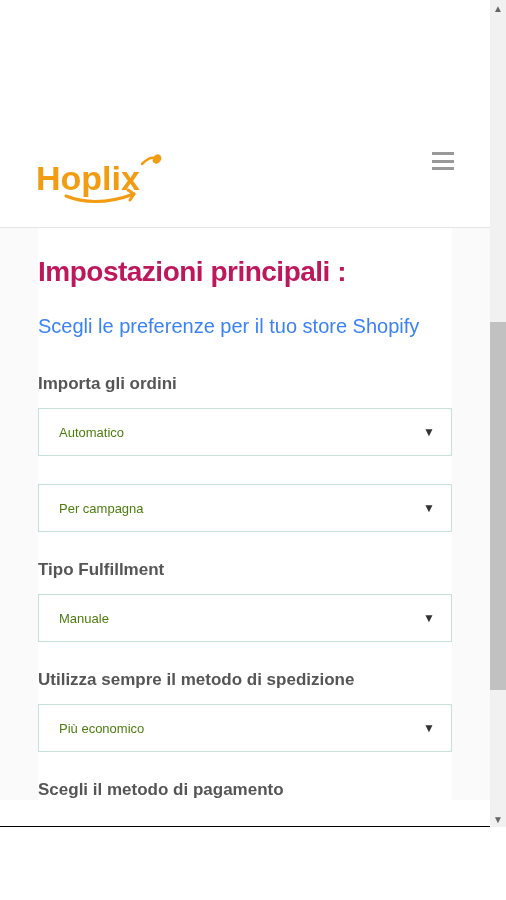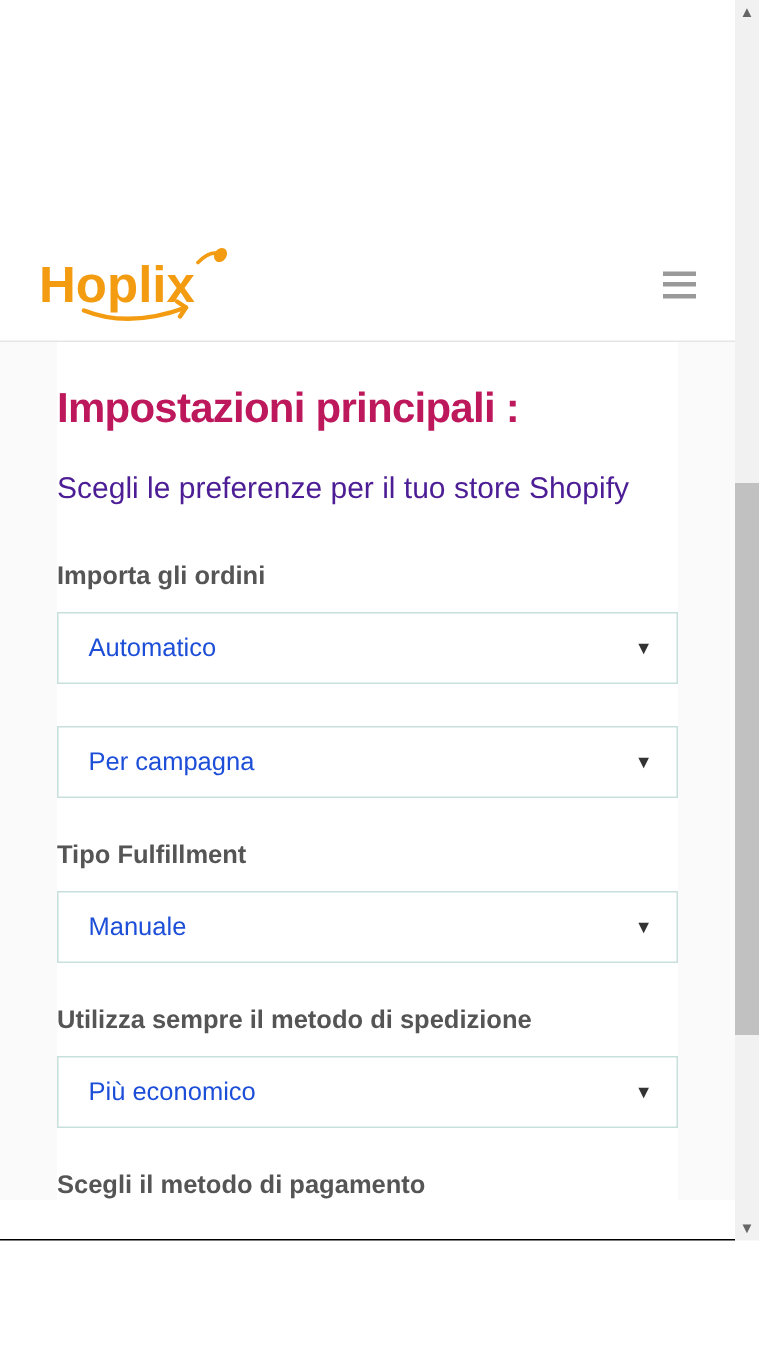--- a/index.html
+++ b/index.html
@@ -1,32 +1,32 @@
 <!DOCTYPE html>
 <html><head>
   <meta charset="utf-8">
   <style>
     * { margin: 0; padding: 0; box-sizing: border-box; }
     body { font-family: -apple-system, BlinkMacSystemFont, "Segoe UI", Arial, sans-serif; background: #fff; width: 506px; height: 900px; overflow: hidden; position: relative; }
     .viewport { width: 506px; height: 900px; position: relative; }
     .scroll-area { width: 490px; height: 827px; overflow: hidden; position: relative; background: #fff; }
-    .header-bar { height: 76px; border-bottom: 1px solid #e5e5e5; display: flex; align-items: center; justify-content: space-between; padding: 0 26px; margin-top: 76px; }
+    .header-bar { height: 76px; border-bottom: 1px solid #e5e5e5; display: flex; align-items: flex-start; justify-content: space-between; padding: 0 36px; margin-top: 76px; }
     .top-gap { height: 76px; background: #fff; }
     .logo { display: flex; align-items: flex-end; }
     .logo-svg { width: 130px; height: 54px; }
     .menu-icon { width: 22px; height: 18px; display: flex; flex-direction: column; justify-content: space-between; cursor: pointer; }
     .menu-icon span { display: block; height: 3px; background: #999; width: 100%; }
     .content { padding: 0 38px 0 38px; background: #fafafa; }
     .card { background: #fff; padding: 28px 0 0 0; }
     .title { font-size: 28px; font-weight: 600; color: #be185d; margin-bottom: 22px; letter-spacing: -0.5px; }
-    .subtitle { font-size: 20px; color: #4c1d95; line-height: 1.6; margin-bottom: 32px; font-weight: 400; }
+    .subtitle { font-size: 20px; color: #3b82f6; line-height: 1.6; margin-bottom: 32px; font-weight: 400; }
     .field-group { margin-bottom: 28px; }
     .field-label { font-size: 17px; font-weight: 700; color: #555; margin-bottom: 14px; display: block; }
     .select-wrap { position: relative; border: 1px solid #c8e0dc; background: #fff; height: 48px; display: flex; align-items: center; padding: 0 40px 0 20px; cursor: pointer; }
-    .select-value { font-size: 17px; color: #1d4ed8; }
+    .select-value { font-size: 13px; color: #4d7c0f; }
     .select-arrow { position: absolute; right: 16px; top: 50%; transform: translateY(-50%); font-size: 12px; color: #333; }
     .scrollbar-track { position: absolute; right: 0; top: 0; width: 16px; height: 827px; background: #f1f1f1; }
     .scrollbar-arrow-up { position: absolute; top: 0; width: 16px; height: 16px; display: flex; align-items: center; justify-content: center; font-size: 10px; color: #666; cursor: pointer; }
     .scrollbar-arrow-down { position: absolute; bottom: 0; width: 16px; height: 16px; display: flex; align-items: center; justify-content: center; font-size: 10px; color: #666; cursor: pointer; }
     .scrollbar-thumb { position: absolute; right: 0; top: 322px; width: 16px; height: 368px; background: #c1c1c1; cursor: pointer; }
     .bottom-border { position: absolute; left: 0; bottom: 73px; width: 490px; height: 1px; background: #000; }
   </style>
 </head>
 <body>
 

